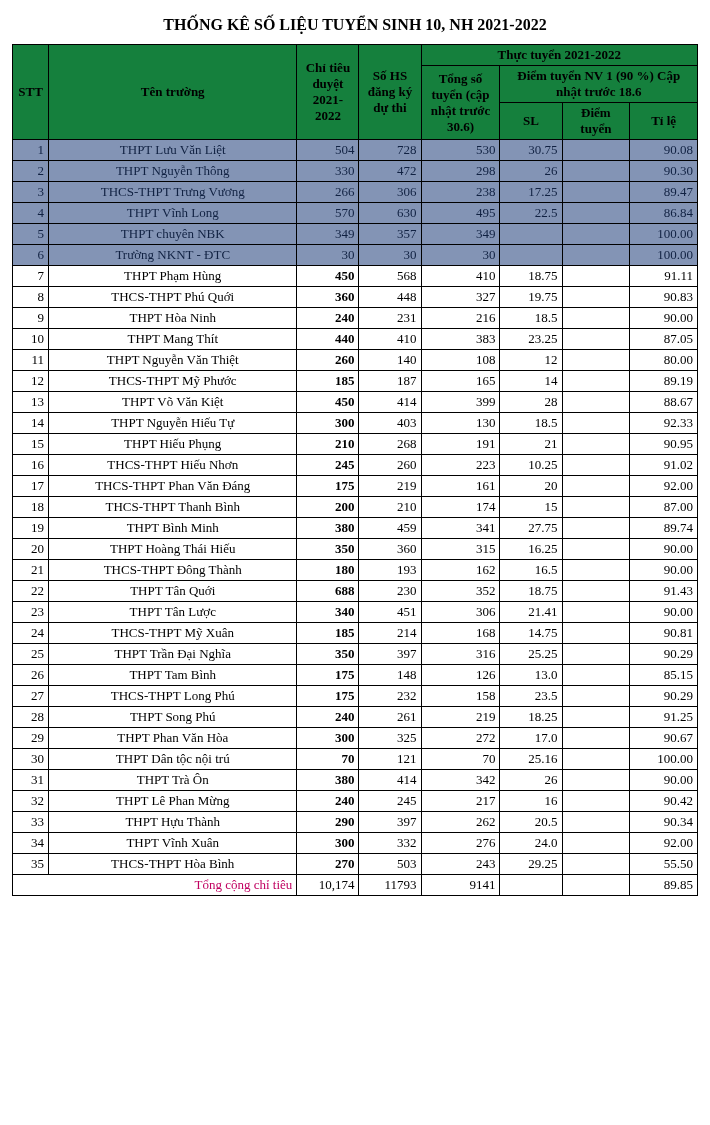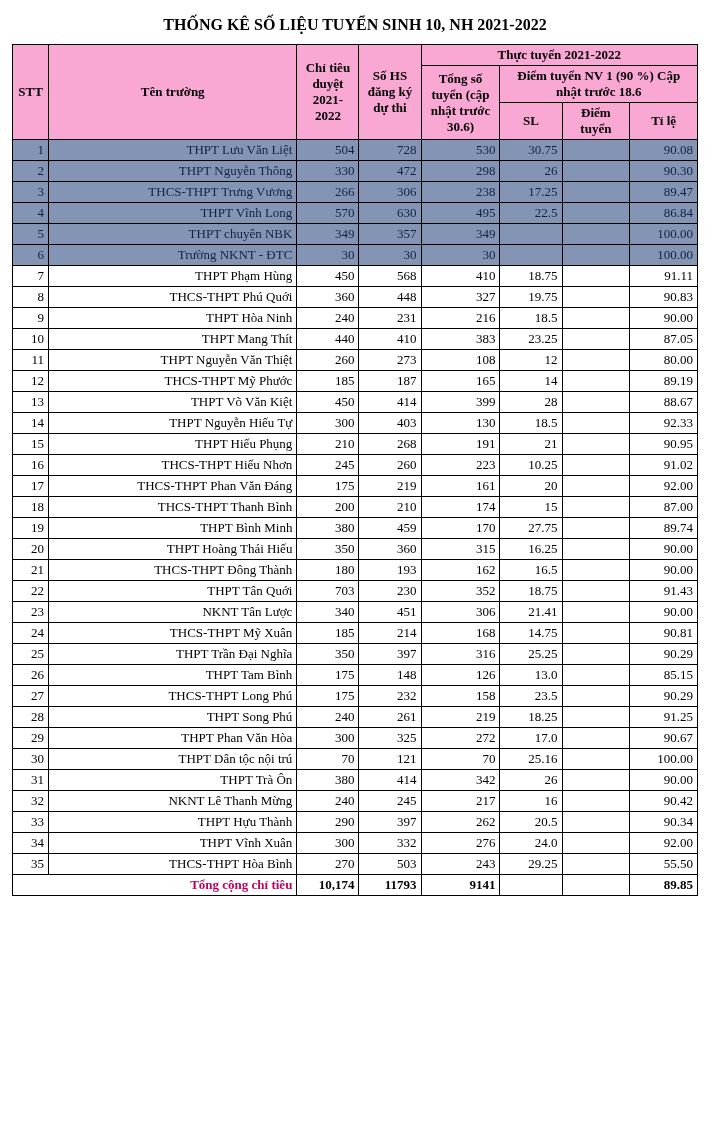--- a/index.html
+++ b/index.html
@@ -26,35 +26,35 @@
   th, td {
     border: 1px solid #000;
     padding: 2px 4px;
     vertical-align: middle;
     overflow: hidden;
     white-space: nowrap;
   }
   th {
     font-weight: bold;
     text-align: center;
-    background: #f9a8d4;
+    background: #15803d;
   }
   .col-stt   { width: 32px; }
   .col-name  { width: 220px; }
   .col-ct    { width: 55px; }
   .col-hs    { width: 55px; }
   .col-tong  { width: 70px; }
   .col-sl    { width: 55px; }
   .col-diem  { width: 60px; }
   .col-tile  { width: 60px; }
   td.num { text-align: right; }
-  td.name { text-align: right; }
+  td.name { text-align: center; }
   td.stt { text-align: right; }
-  td.bold { font-weight: normal; }
-  tr.total td { font-weight: bold; }
+  td.bold { font-weight: bold; }
+  tr.total td { font-weight: normal; }
   tr.total td.label { text-align: right; color: #c00060; }
   .hi td { position: relative; }
   .hi td::after {
     content: "";
     position: absolute;
     inset: 0;
     background: rgba(30,60,120,0.55);
     pointer-events: none;
   }
 </style>
@@ -190,21 +190,21 @@
         <td class="num">410</td>
         <td class="num">383</td>
         <td class="num">23.25</td>
         <td class="num"></td>
         <td class="num">87.05</td>
       </tr>
       <tr>
         <td class="stt">11</td>
         <td class="name">THPT Nguyễn Văn Thiệt</td>
         <td class="num bold">260</td>
-        <td class="num">273</td>
+        <td class="num">140</td>
         <td class="num">108</td>
         <td class="num">12</td>
         <td class="num"></td>
         <td class="num">80.00</td>
       </tr>
       <tr>
         <td class="stt">12</td>
         <td class="name">THCS-THPT Mỹ Phước</td>
         <td class="num bold">185</td>
         <td class="num">187</td>
@@ -271,21 +271,21 @@
         <td class="num">174</td>
         <td class="num">15</td>
         <td class="num"></td>
         <td class="num">87.00</td>
       </tr>
       <tr>
         <td class="stt">19</td>
         <td class="name">THPT Bình Minh</td>
         <td class="num bold">380</td>
         <td class="num">459</td>
-        <td class="num">170</td>
+        <td class="num">341</td>
         <td class="num">27.75</td>
         <td class="num"></td>
         <td class="num">89.74</td>
       </tr>
       <tr>
         <td class="stt">20</td>
         <td class="name">THPT Hoàng Thái Hiếu</td>
         <td class="num bold">350</td>
         <td class="num">360</td>
         <td class="num">315</td>
@@ -299,30 +299,30 @@
         <td class="num bold">180</td>
         <td class="num">193</td>
         <td class="num">162</td>
         <td class="num">16.5</td>
         <td class="num"></td>
         <td class="num">90.00</td>
       </tr>
       <tr>
         <td class="stt">22</td>
         <td class="name">THPT Tân Quới</td>
-        <td class="num bold">703</td>
+        <td class="num bold">688</td>
         <td class="num">230</td>
         <td class="num">352</td>
         <td class="num">18.75</td>
         <td class="num"></td>
         <td class="num">91.43</td>
       </tr>
       <tr>
         <td class="stt">23</td>
-        <td class="name">NKNT Tân Lược</td>
+        <td class="name">THPT Tân Lược</td>
         <td class="num bold">340</td>
         <td class="num">451</td>
         <td class="num">306</td>
         <td class="num">21.41</td>
         <td class="num"></td>
         <td class="num">90.00</td>
       </tr>
       <tr>
         <td class="stt">24</td>
         <td class="name">THCS-THPT Mỹ Xuân</td>
@@ -398,21 +398,21 @@
         <td class="name">THPT Trà Ôn</td>
         <td class="num bold">380</td>
         <td class="num">414</td>
         <td class="num">342</td>
         <td class="num">26</td>
         <td class="num"></td>
         <td class="num">90.00</td>
       </tr>
       <tr>
         <td class="stt">32</td>
-        <td class="name">NKNT Lê Thanh Mừng</td>
+        <td class="name">THPT Lê Phan Mừng</td>
         <td class="num bold">240</td>
         <td class="num">245</td>
         <td class="num">217</td>
         <td class="num">16</td>
         <td class="num"></td>
         <td class="num">90.42</td>
       </tr>
       <tr>
         <td class="stt">33</td>
         <td class="name">THPT Hựu Thành</td>

